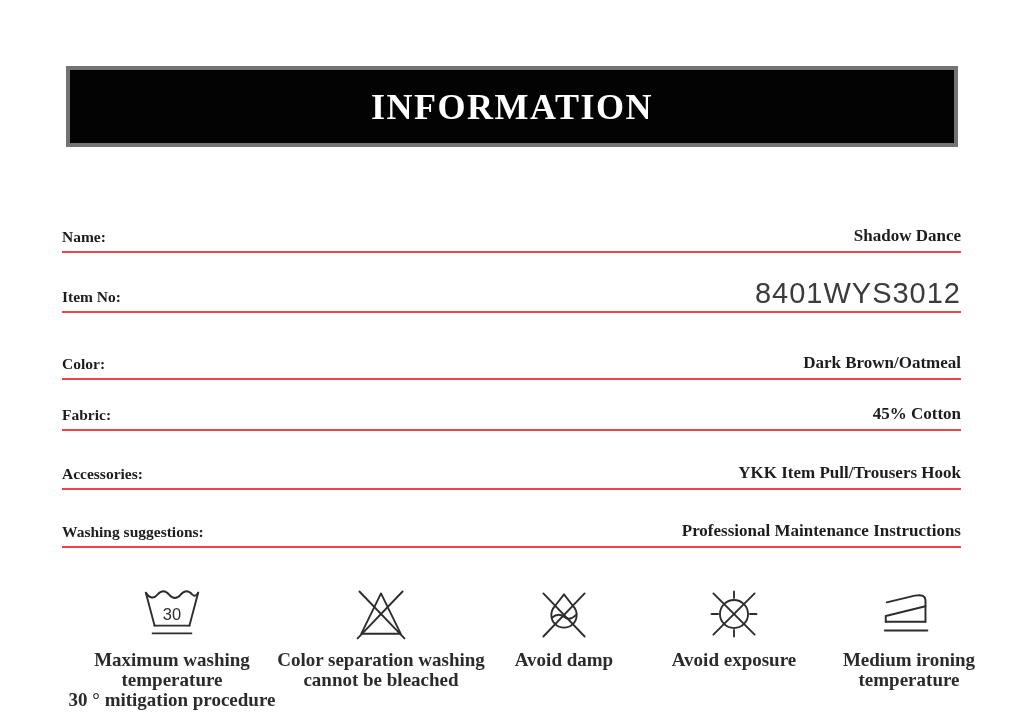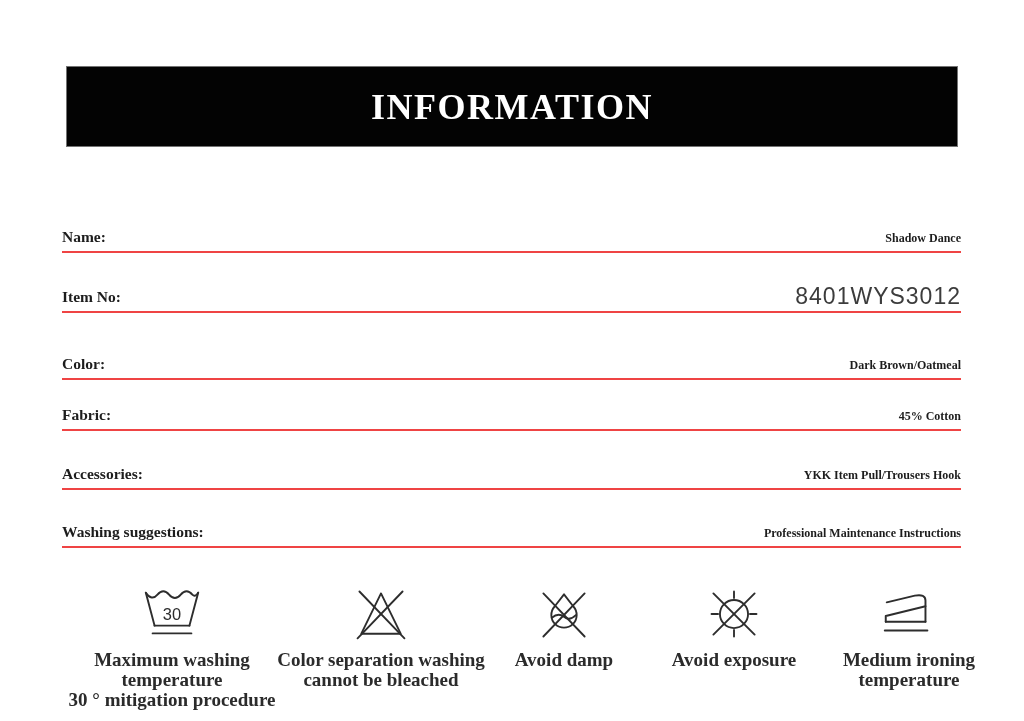--- a/index.html
+++ b/index.html
@@ -12,21 +12,21 @@
   .page {
     position: relative;
     width: 1024px; height: 721px;
     background: #ffffff;
   }
   .banner {
     position: absolute;
     left: 66px; top: 66px;
     width: 892px; height: 81px;
     background: #030303;
-    border: 1px solid #737373;
+    border: 4px solid #737373;
     display: flex; align-items: center; justify-content: center;
   }
   .banner-title {
     color: #ffffff;
     font-size: 36px;
     font-weight: 700;
     letter-spacing: 1.5px;
   }
   .field-row {
     position: absolute;
@@ -39,29 +39,29 @@
     padding-bottom: 5px;
     border-bottom: 2px solid #ef4444;
   }
   .field-label {
     font-size: 15.5px;
     font-weight: 700;
     color: #1d1d1d;
     white-space: nowrap;
   }
   .field-value {
-    font-size: 12px;
+    font-size: 17px;
     font-weight: 700;
     color: #1d1d1d;
     white-space: nowrap;
   }
   .field-value.item-no {
     font-family: "Liberation Sans", "DejaVu Sans", sans-serif;
     font-weight: 300;
-    font-size: 23px;
+    font-size: 29px;
     color: #3c3c3c;
     letter-spacing: 1px;
     line-height: 1;
     margin-bottom: -2px;
   }
   .care-col {
     position: absolute;
     top: 582px;
     width: 220px;
     display: flex;

